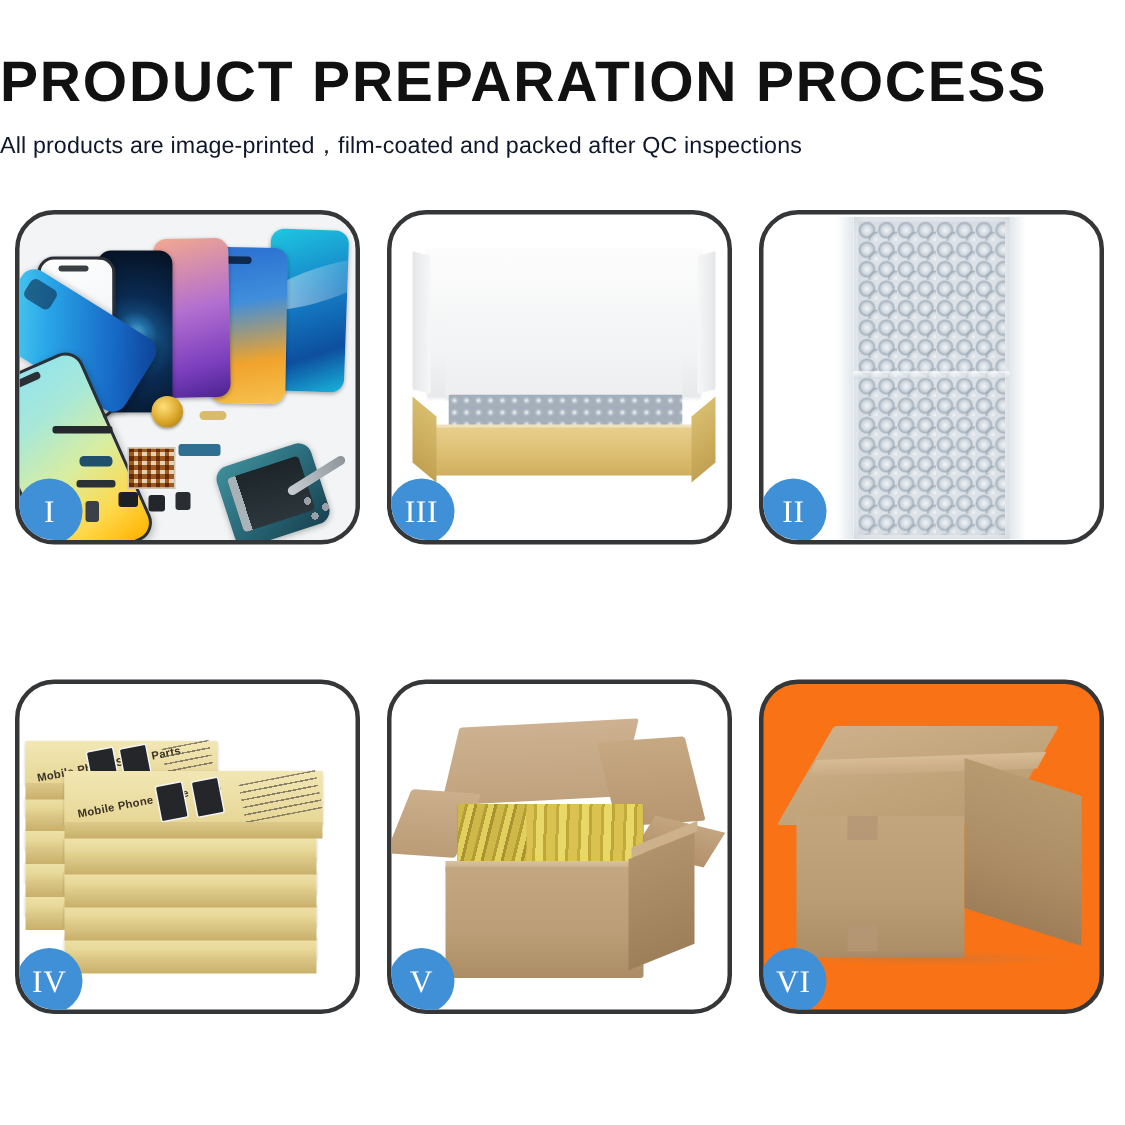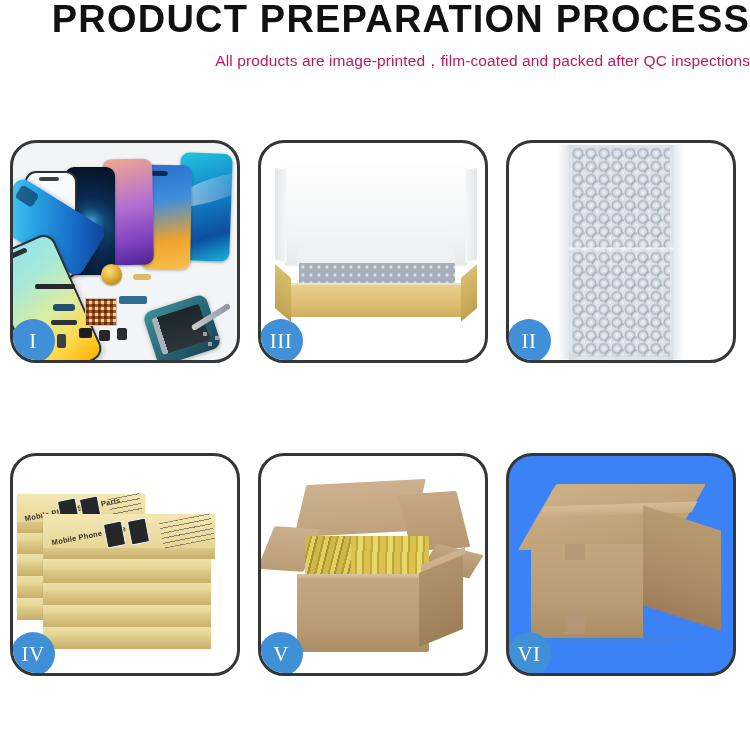--- a/index.html
+++ b/index.html
@@ -10,37 +10,38 @@
   body {
     width: 750px;
     height: 750px;
     font-family: "Liberation Sans", sans-serif;
     overflow: hidden;
     position: relative;
   }
 
   
   .header {
-    text-align: right;
+    text-align: left;
+    padding-top: 36px;
   }
   .title {
     font-family: "Liberation Sans", sans-serif;
     font-size: 38px;
     font-weight: bold;
     letter-spacing: 1.2px;
     color: #111111;
     line-height: 1.0;
     margin: 0;
     white-space: nowrap;
   }
   .subtitle {
     font-family: "Liberation Sans", sans-serif;
     font-size: 15.5px;
     font-weight: normal;
-    color: #be185d;
+    color: #0f172a;
     margin: 13px 0 14px 0;
     letter-spacing: 0.1px;
     white-space: nowrap;
   }
 
   
   .grid {
     position: absolute;
     left: 10px;
     top: 140px;
@@ -376,21 +377,21 @@
   .c5-lip {
     position:absolute; left:36px; top:118px; width:132px; height:7px;
     background:linear-gradient(180deg,#d9c2a0,#c2a680);
   }
   .c5-lip2{
     position:absolute; left:160px; top:100px; width:44px; height:7px;
     background:#ccb18c; transform:skewY(-22deg);
   }
 
   
-  .p6 { background:#3b82f6; }
+  .p6 { background:#f97316; }
   .c6-top {
     position:absolute; left:28px; top:28px; width:150px; height:66px;
     background:linear-gradient(160deg,#cdb089 0%, #c2a47b 55%, #b99a71 100%);
     transform: skewX(-30deg) ;
     border-radius:2px;
   }
   .c6-top-tape {
     position:absolute; left:34px; top:48px; width:150px; height:11px;
     background:linear-gradient(180deg,#d7bd98,#c9ab83);
     transform: skewX(-30deg) rotate(-2deg);

